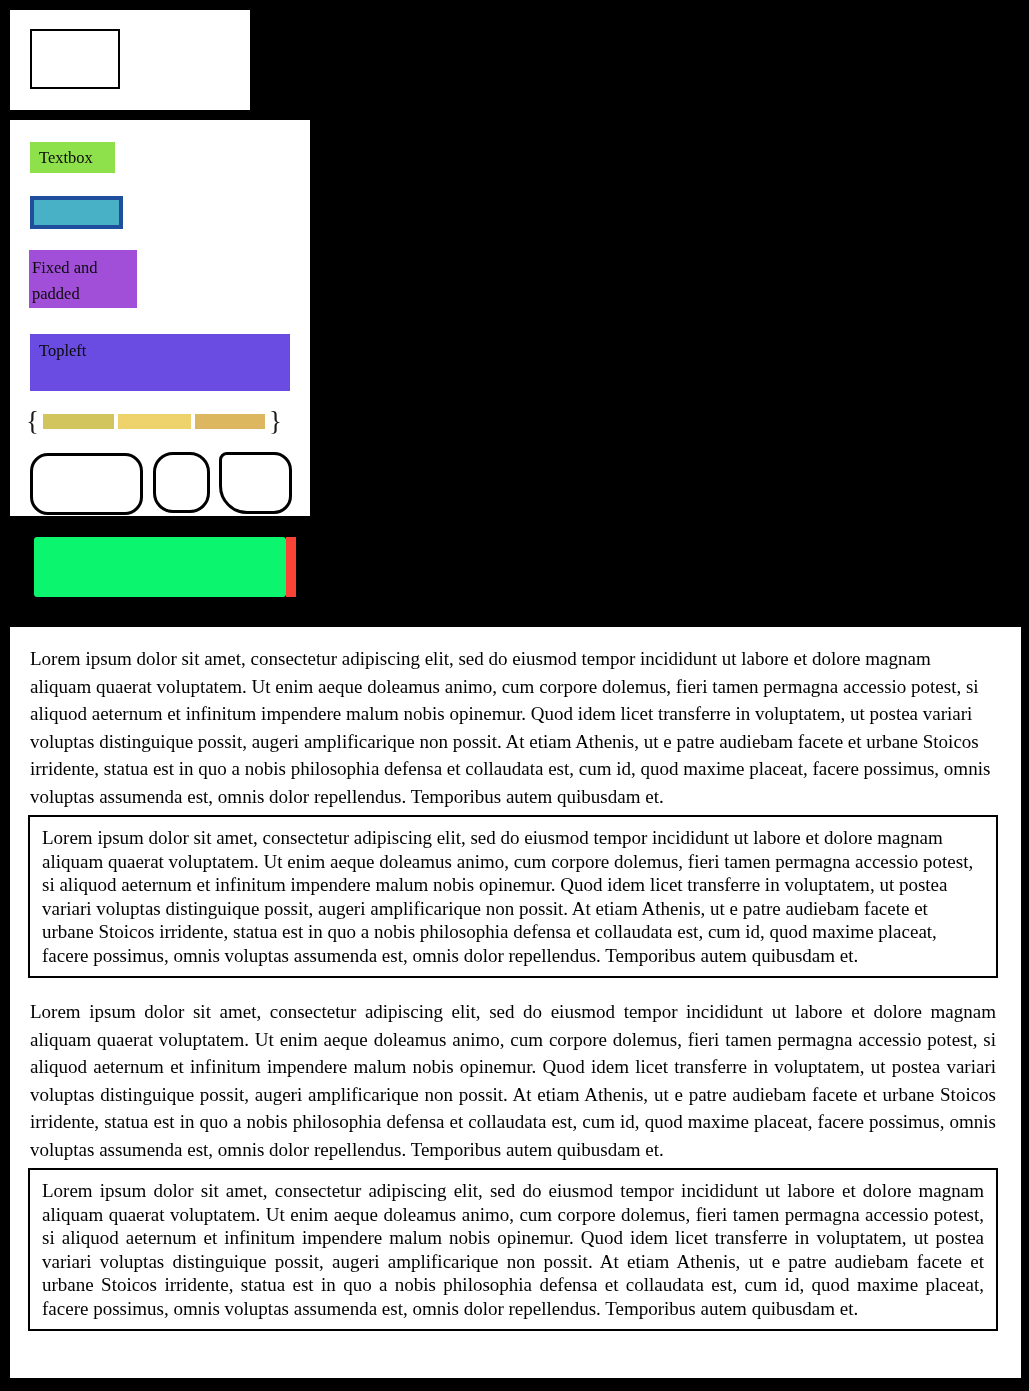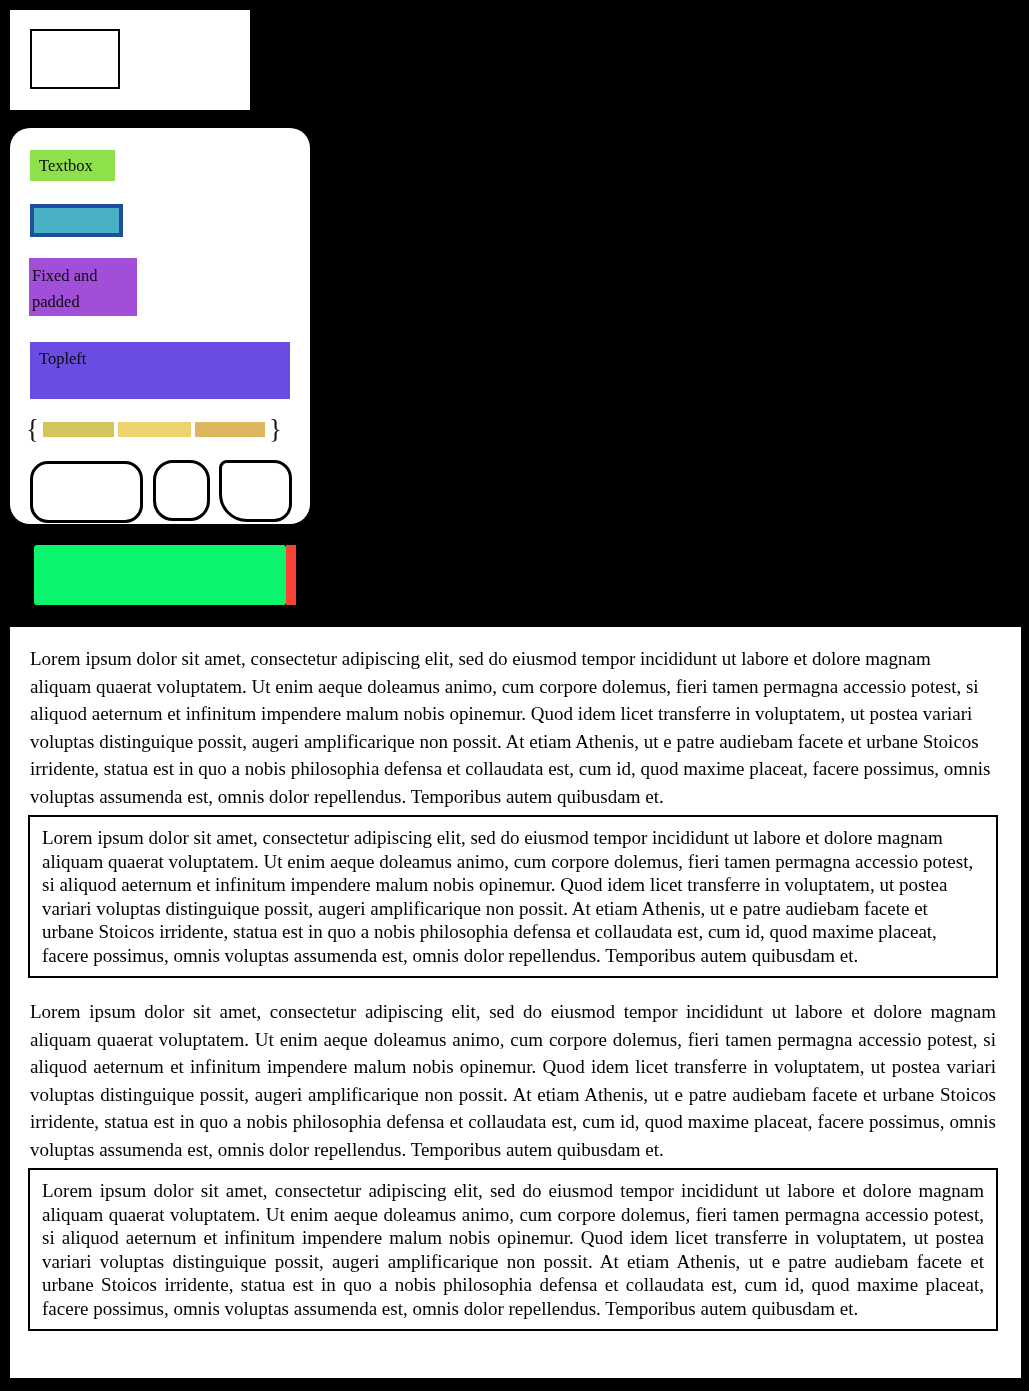--- a/index.html
+++ b/index.html
@@ -14,21 +14,21 @@
 
   
   #top-card { left: 10px; top: 10px; width: 240px; height: 100px; }
   .inner-rect {
     position: absolute; left: 20px; top: 19px;
     width: 86px; height: 56px;
     border: 2.5px solid #000; background: #fff;
   }
 
   
-  #panel { left: 10px; top: 128px; width: 300px; height: 396px; border-radius: 20px; }
+  #panel { left: 10px; top: 120px; width: 300px; height: 396px; }
   #panel > div { position: absolute; box-sizing: border-box; }
 
   .green-box {
     left: 20px; top: 22px; width: 85px; height: 31px;
     background: var(--textbox-green, #8fe14b);
     font-size: 16.5px; display: flex; align-items: center;
     padding-left: 9px;
   }
   .teal-box {
     left: 20px; top: 76px; width: 93px; height: 33px;

